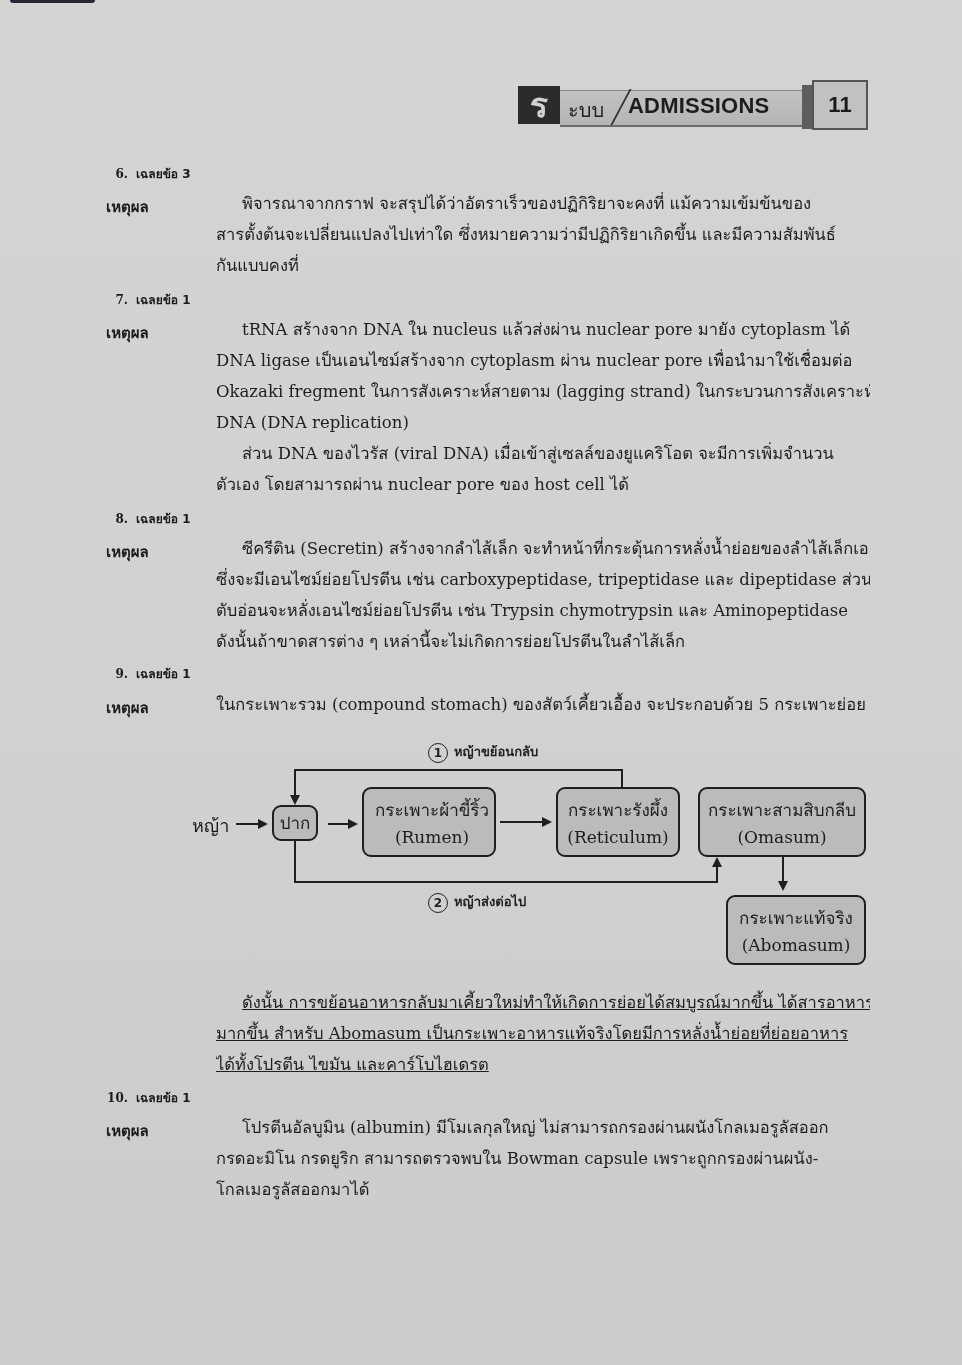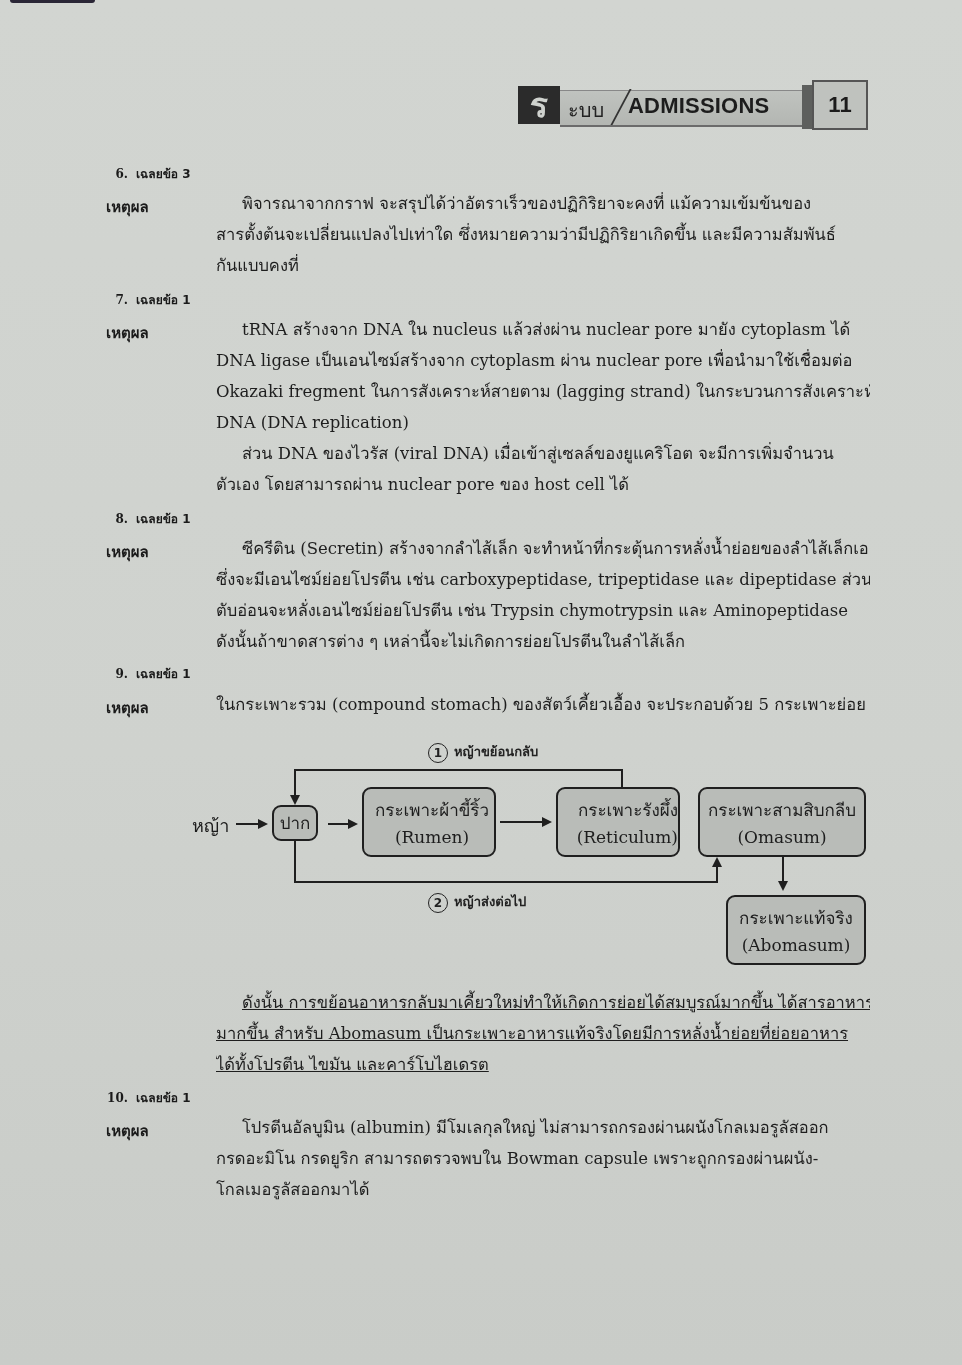--- a/index.html
+++ b/index.html
@@ -159,21 +159,21 @@
     <div class="line-h" style="left:148px; top:88px; width:20px;"></div>
     <div class="arrow-r" style="left:168px; top:84px;"></div>
 
     <div class="box" style="left:182px; top:52px; width:134px; height:70px;padding-left:6px;">
       <span class="th">กระเพาะผ้าขี้ริ้ว</span>
       <span class="en">(Rumen)</span>
     </div>
     <div class="line-h" style="left:320px; top:86px; width:42px;"></div>
     <div class="arrow-r" style="left:362px; top:82px;"></div>
 
-    <div class="box" style="left:376px; top:52px; width:124px; height:70px;text-align:right;">
+    <div class="box" style="left:376px; top:52px; width:124px; height:70px;">
       <span class="th">กระเพาะรังผึ้ง</span>
       <span class="en">(Reticulum)</span>
     </div>
 
     <div class="box" style="left:518px; top:52px; width:168px; height:70px;">
       <span class="th">กระเพาะสามสิบกลีบ</span>
       <span class="en">(Omasum)</span>
     </div>
 
     <div class="line-v" style="left:114px; top:106px; height:42px;"></div>

